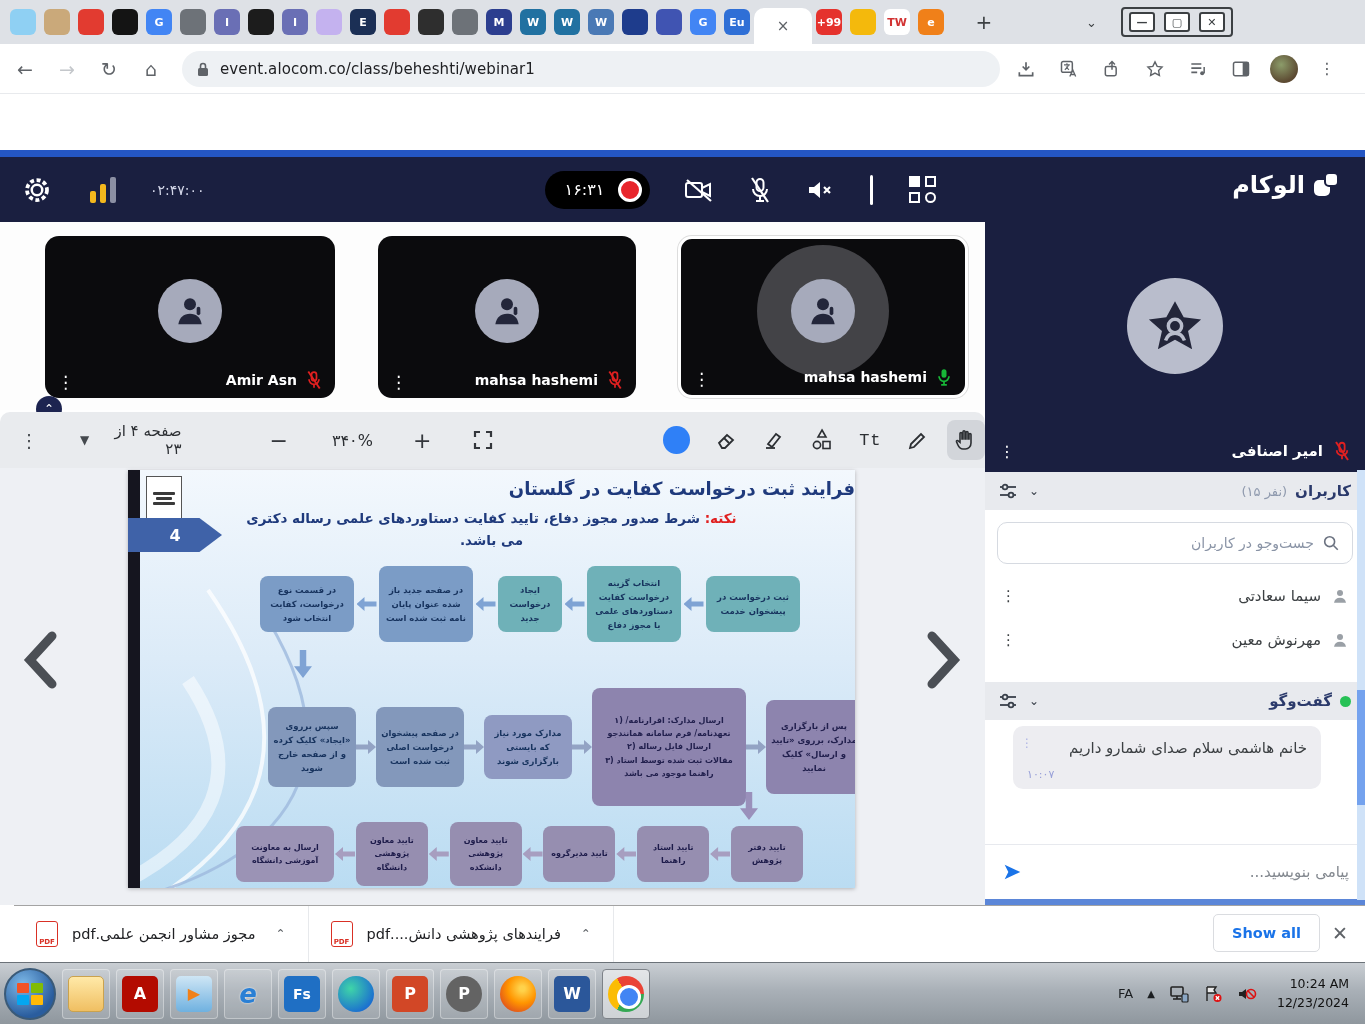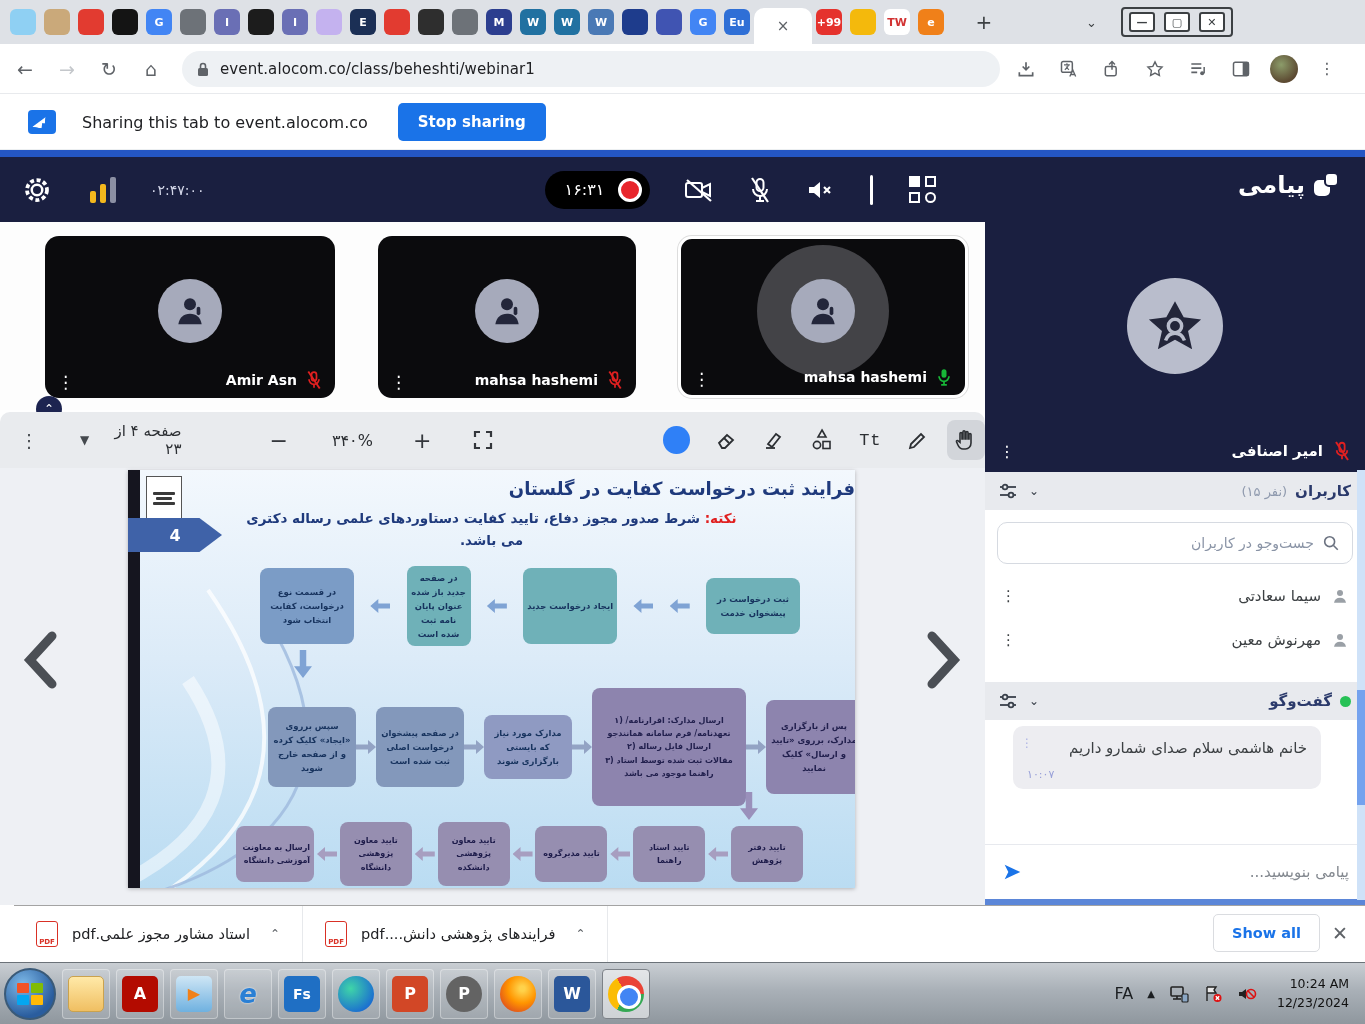--- a/index.html
+++ b/index.html
@@ -119,21 +119,21 @@
   #row1 div.fbox:nth-of-type(3){width:64px;}
   #row1 div.fbox:nth-of-type(4),#row1 div.fbox:nth-of-type(5){background:#7b9cc6;}
   #row1 .farrow{background:#7fa3d4;clip-path:polygon(0 50%,40% 0,40% 32%,100% 32%,100% 68%,40% 68%,40% 100%);}
   #row2 .fbox{width:88px;min-height:80px;background:#8398bb;}
   #row2 div.fbox:nth-of-type(3){min-height:64px;background:#8f9ac2;}
   #row2 div.fbox:nth-of-type(4){width:154px;min-height:118px;background:#8d84ae;white-space:pre-line;font-size:8px;color:#22204e;}
   #row2 div.fbox:nth-of-type(5){width:96px;min-height:94px;background:#8d84ae;color:#22204e;}
   #row2 .farrow{background:#93a3c4;clip-path:polygon(100% 50%,60% 0,60% 32%,0 32%,0 68%,60% 68%,60% 100%);}
   #row3 .fbox{width:72px;min-height:56px;background:#968eb0;font-size:8px;color:#1d1b4a;}
   #row3 div.fbox:nth-of-type(4),#row3 div.fbox:nth-of-type(5){min-height:64px;}
-  #row3 div.fbox:nth-of-type(6){width:78px;background:#9b93b5;text-align:right;}
+  #row3 div.fbox:nth-of-type(6){width:98px;background:#9b93b5;}
   #row3 .farrow{background:#a79ec0;clip-path:polygon(0 50%,40% 0,40% 32%,100% 32%,100% 68%,40% 68%,40% 100%);}
   .darrow{position:absolute;width:18px;height:28px;}
   #dar1{left:166px;top:180px;background:#7fa3d4;clip-path:polygon(32% 0,68% 0,68% 58%,100% 58%,50% 100%,0 58%,32% 58%);}
   #dar2{left:612px;top:322px;background:#9a90bb;clip-path:polygon(32% 0,68% 0,68% 58%,100% 58%,50% 100%,0 58%,32% 58%);}
 
   .nav-chev{position:absolute;width:44px;height:60px;color:#4b4f55;}
   #chev-left{left:20px;top:162px;}
   #chev-right{left:920px;top:162px;}
 
   
@@ -198,21 +198,21 @@
   .g.ie{background:transparent;color:#2a7fd4;font-style:italic;font-size:26px;text-shadow:0 0 2px #fff;}
   .g.faststone{background:#1f6fc4;color:#fff;font-size:14px;}
   .g.edge{background:radial-gradient(circle at 35% 35%,#3fd5a8,#1b6fd0 75%);border-radius:50%;color:transparent;}
   .g.powerpoint{background:#d24726;color:#fff;}
   .g.psiphon{background:#636363;border-radius:50%;color:#fff;}
   .g.firefox{background:radial-gradient(circle at 62% 35%,#ffd24a 8%,#ff9500 45%,#e2561b 78%,#b13e12);border-radius:50%;color:transparent;}
   .g.word{background:#2b579a;color:#fff;}
   .g.chrome{background:conic-gradient(from -30deg,#ea4335 0 120deg,#34a853 120deg 240deg,#fbbc05 240deg 360deg);border-radius:50%;position:relative;color:transparent;}
   .g.chrome:after{content:"";position:absolute;left:9px;top:9px;width:18px;height:18px;border-radius:50%;background:#4285f4;border:3px solid #fff;}
   #tray{margin-left:auto;display:flex;align-items:center;gap:14px;padding-right:10px;color:#1b1e21;}
-  #tray .lang{font-size:16px;}
+  #tray .lang{font-size:13px;}
   #tray .up{font-size:10px;}
   #clock{text-align:right;font-size:12.5px;line-height:1.5;color:#111;margin-left:6px;padding-right:6px;}
 </style>
 </head>
 <body>
 
 <div id="stage">
 
   <div id="tabstrip" class="abs">
     <div id="pins-left">
@@ -305,25 +305,20 @@
           <rect x="3" y="4" width="18" height="16" rx="2" fill="none" stroke="#5f6368" stroke-width="1.8"></rect>
           <rect x="14" y="4" width="7" height="16" fill="#5f6368"></rect>
         </svg>
       </div>
     <div class="tb-right">
         <div id="profile-avatar"></div>
       </div>
     <div class="tb-right">⋮</div>
   </div>
 
-  <div id="sharebar" class="abs">
-    <div id="share-ic"></div>
-    <span class="txt">Sharing this tab to event.alocom.co</span>
-    <button id="stop-sharing">Stop sharing</button>
-  </div>
 
   <div id="capture-line" class="abs"></div>
   <div id="webbar" class="abs">
     <svg id="gear" width="30" height="30" viewBox="0 0 24 24">
         <circle cx="12" cy="12" r="8" fill="none" stroke="#fff" stroke-width="3" stroke-dasharray="3.2 2.1"></circle>
         <circle cx="12" cy="12" r="4.2" fill="none" stroke="#fff" stroke-width="2"></circle>
       </svg>
     <div id="sigbars">
         <i style="height:12px;background:#f3b71d"></i>
         <i style="height:19px;background:#f3b71d"></i>
@@ -352,21 +347,21 @@
       </svg>
     <div id="wb-divider"></div>
     <div id="grid-ic">
         <i></i>
         <i></i>
         <i></i>
         <i></i>
       </div>
   </div>
   <div id="brand" class="abs">
-    <span class="t">پیامی</span>
+    <span class="t">الوکام</span>
     <svg width="30" height="30" viewBox="0 0 30 30">
         <rect x="3" y="10" width="16" height="16" rx="5" fill="#fff"></rect>
         <rect x="14" y="3" width="13" height="13" rx="4" fill="#fff" stroke="#1a1f40" stroke-width="2"></rect>
       </svg>
   </div>
 
   <div id="videostrip" class="abs">
     <div class="tile" style="left:45px;width:290px;">
       <div class="avatar-c">
           <svg width="40" height="40" viewBox="0 0 24 24">
@@ -488,20 +483,21 @@
           <i></i>
           <i></i>
         </div>
       <div id="page-pennant">4</div>
       <div id="slide-title">فرایند ثبت درخواست کفایت در گلستان</div>
       <div id="note-line1"><span class="red">نکته:</span> <span>شرط صدور مجوز دفاع، تایید کفایت دستاوردهای علمی رساله دکتری</span></div>
       <div id="note-line2">می باشد.</div>
       <div id="row1" class="flowrow">
           <div class="fbox">ثبت درخواست در پیشخوان خدمت</div>
           <i class="farrow"></i>
+          <div class="fbox">انتخاب گزینه درخواست کفایت دستاوردهای علمی یا مجوز دفاع</div>
           <i class="farrow"></i>
           <div class="fbox">ایجاد درخواست جدید</div>
           <i class="farrow"></i>
           <div class="fbox">در صفحه جدید باز شده عنوان پایان نامه ثبت شده است</div>
           <i class="farrow"></i>
           <div class="fbox">در قسمت نوع درخواست، کفایت انتخاب شود</div>
         </div>
       <div id="dar1" class="darrow"></div>
       <div id="row2" class="flowrow">
           <div class="fbox">سپس برروی «ایجاد» کلیک کرده و از صفحه خارج شوید</div>
@@ -625,21 +621,21 @@
           <path d="M21 12 4 4l4 8-4 8z" fill="#1a73e8"></path>
         </svg>
     </div>
   </div>
   <div id="side-scroll" class="abs"></div>
   <div id="side-thumb" class="abs"></div>
 
   <div id="dlbar" class="abs">
       <div class="chip">
         <span class="pdf-ic">PDF</span>
-        <span class="fn">استاد مشاور مجوز علمی.pdf</span>
+        <span class="fn">مجوز مشاور انجمن علمی.pdf</span>
         <span class="chev">⌃</span>
       </div>
       <div class="chip">
         <span class="pdf-ic">PDF</span>
         <span class="fn">فرایندهای پژوهشی دانش....pdf</span>
         <span class="chev">⌃</span>
       </div>
     </div>
   <button id="show-all" class="abs">Show all</button>
   <span id="dl-close" class="abs">✕</span>

